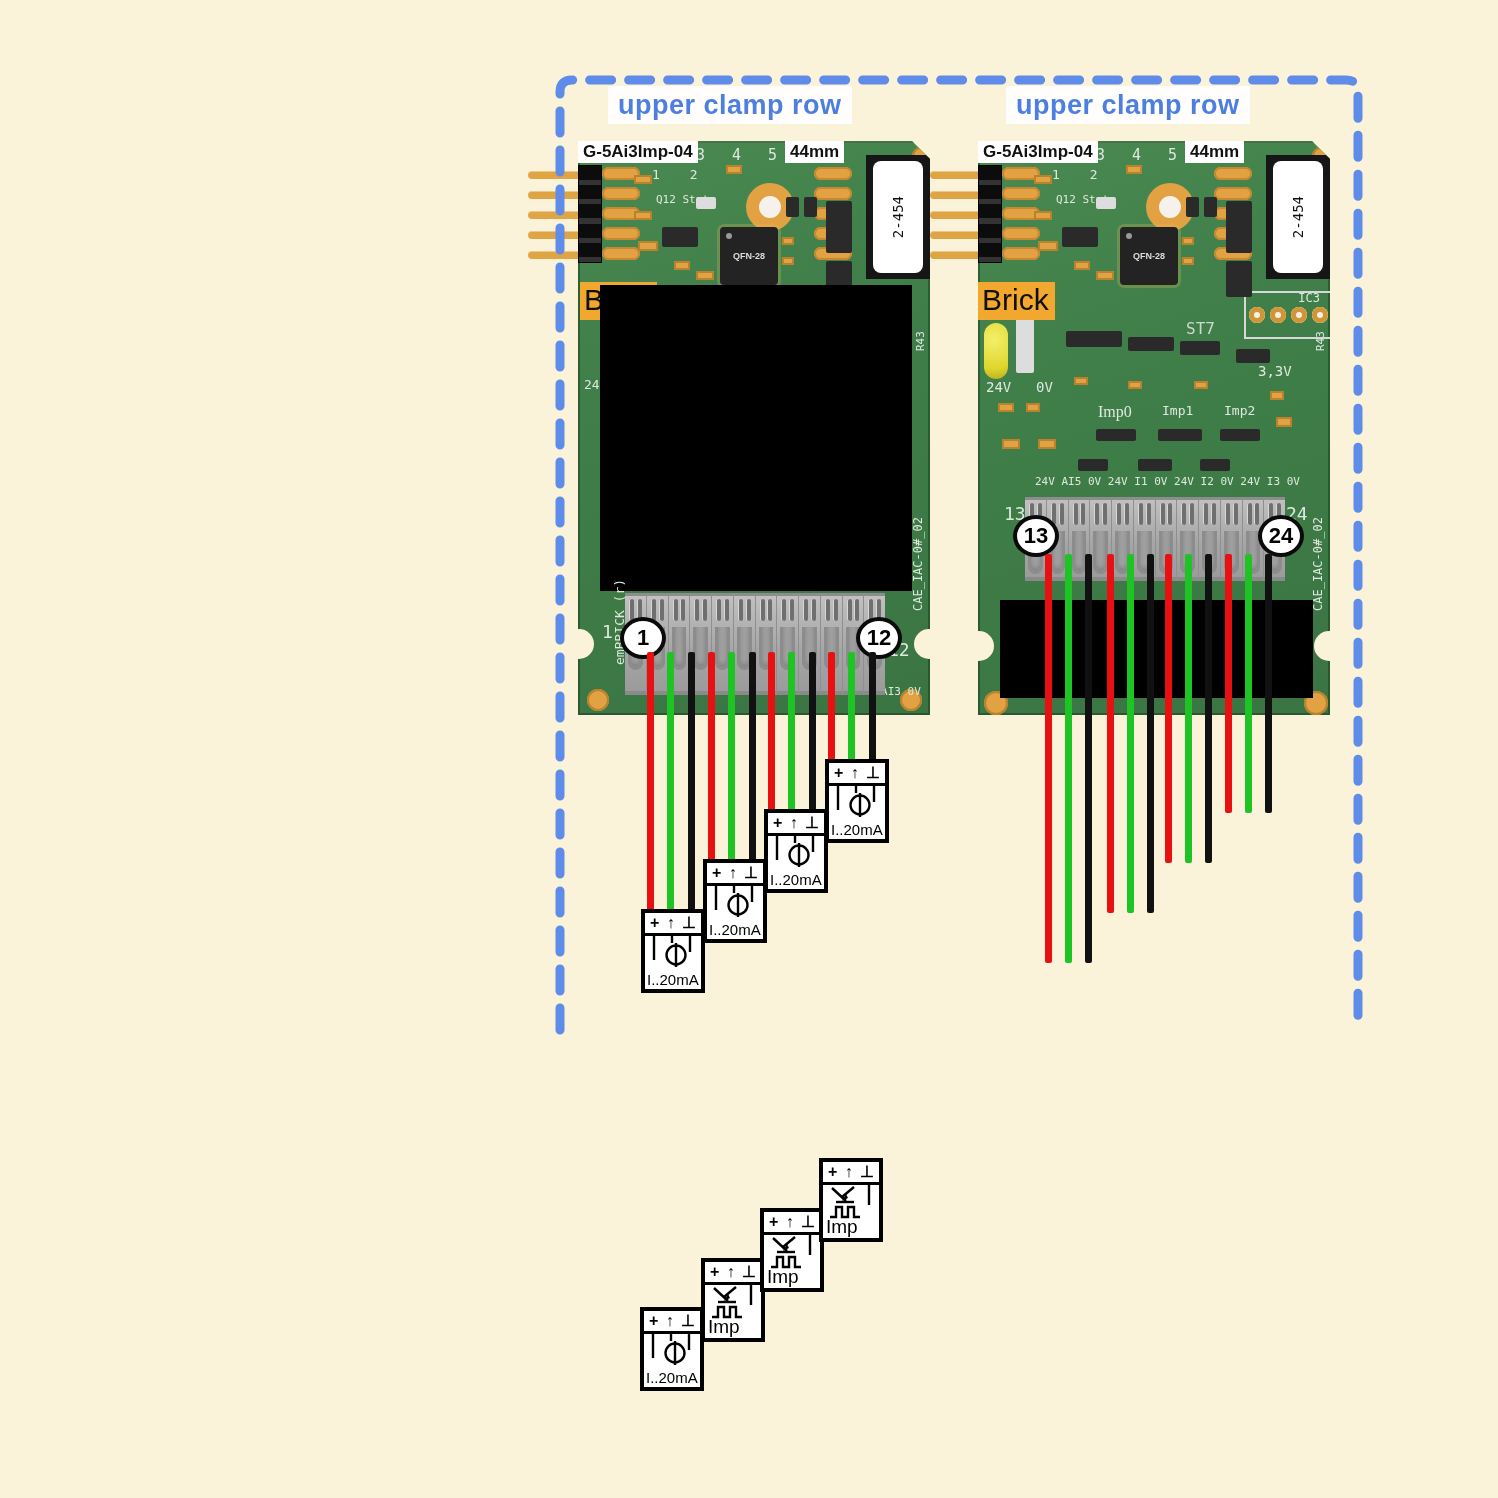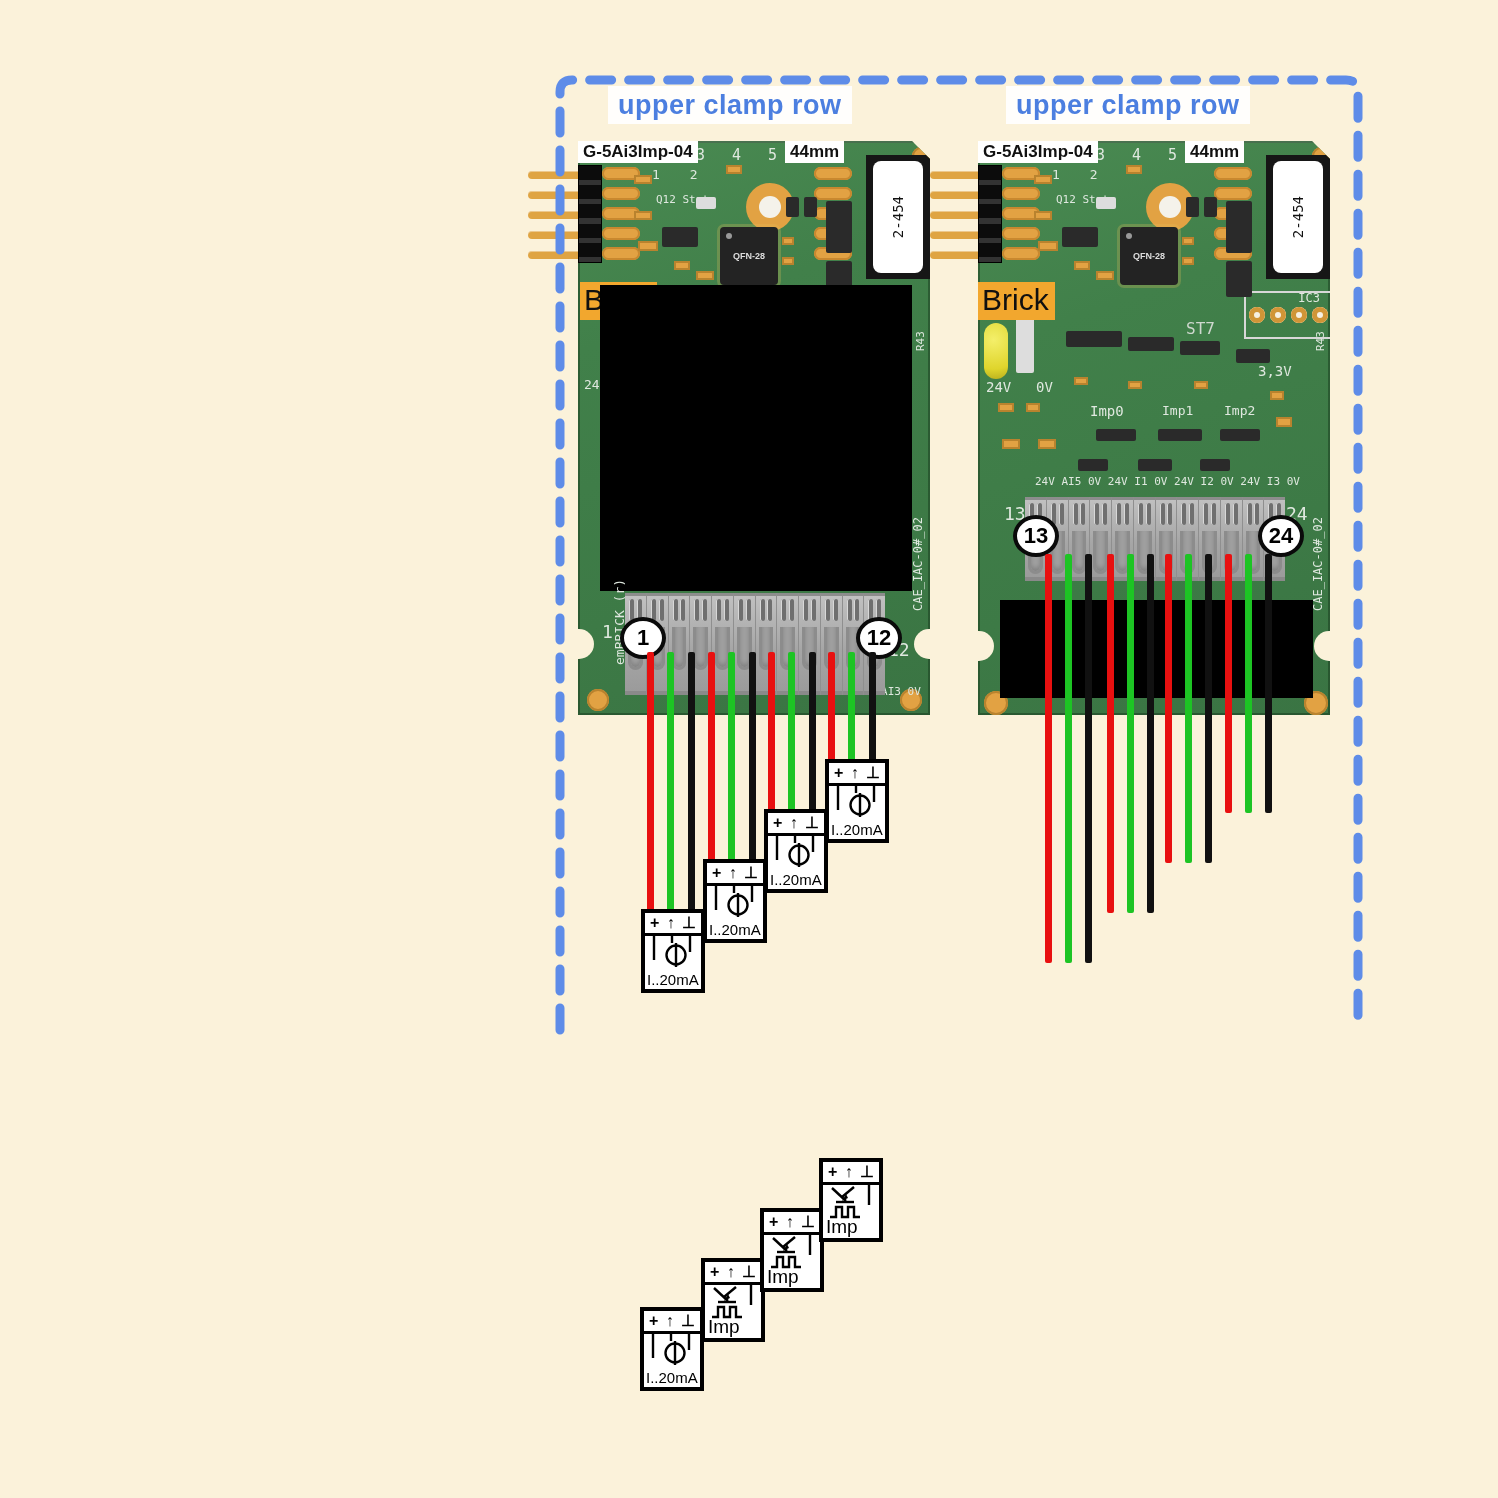--- a/index.html
+++ b/index.html
@@ -286,21 +286,21 @@
     </div>
   <div class="silk" style="right:10px;top:150px;font-size:12px;">IC3</div>
 
   <div class="led-yellow"></div>
   <div class="c-wh" style="left:38px;top:170px;width:18px;height:62px;"></div>
 
   <div class="silk" style="left:208px;top:178px;font-size:16px;color:#cfd8cf;">ST7</div>
   <div class="silk" style="left:280px;top:222px;font-size:14px;">3,3V</div>
   <div class="silk" style="left:8px;top:238px;font-size:14px;">24V</div>
   <div class="silk" style="left:58px;top:238px;font-size:14px;">0V</div>
-  <div class="silk" style="left:112px;top:262px;font-size:14px;">Imp0</div>
+  <div class="silk" style="left:120px;top:262px;font-size:16px;font-family:Liberation Serif, serif;">Imp0</div>
   <div class="silk" style="left:184px;top:262px;font-size:13px;">Imp1</div>
   <div class="silk" style="left:246px;top:262px;font-size:13px;">Imp2</div>
 
   <div class="silk vtext" style="right:3px;top:170px;font-size:11px;height:40px;">R43</div>
   <div class="silk vtext" style="right:5px;top:340px;font-size:12px;height:130px;z-index:13;">CAE_IAC-0#_02</div>
 
   <div class="silk" style="left:57px;top:334px;font-size:11px;z-index:6;">24V AI5 0V 24V I1 0V 24V I2 0V 24V I3 0V</div>
   <div class="clamp" style="top:356px;height:84px;">
       <div class="clamp-cell">
         <div class="clamp-slot" style="left:4px;"></div>

